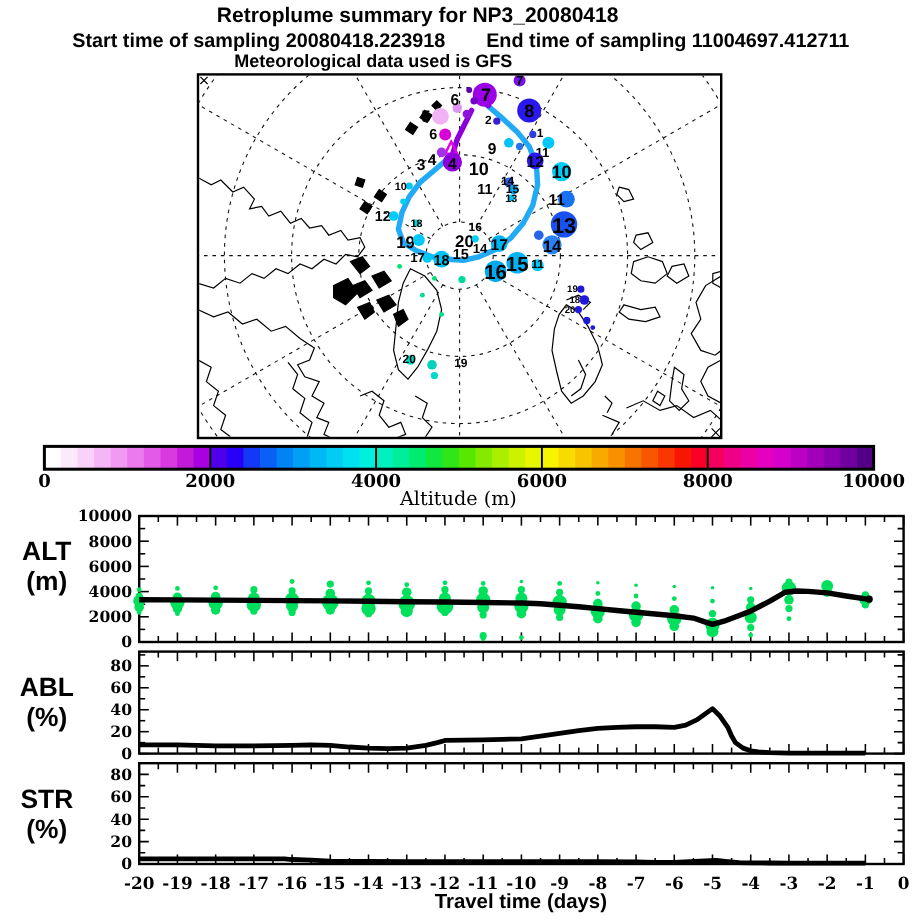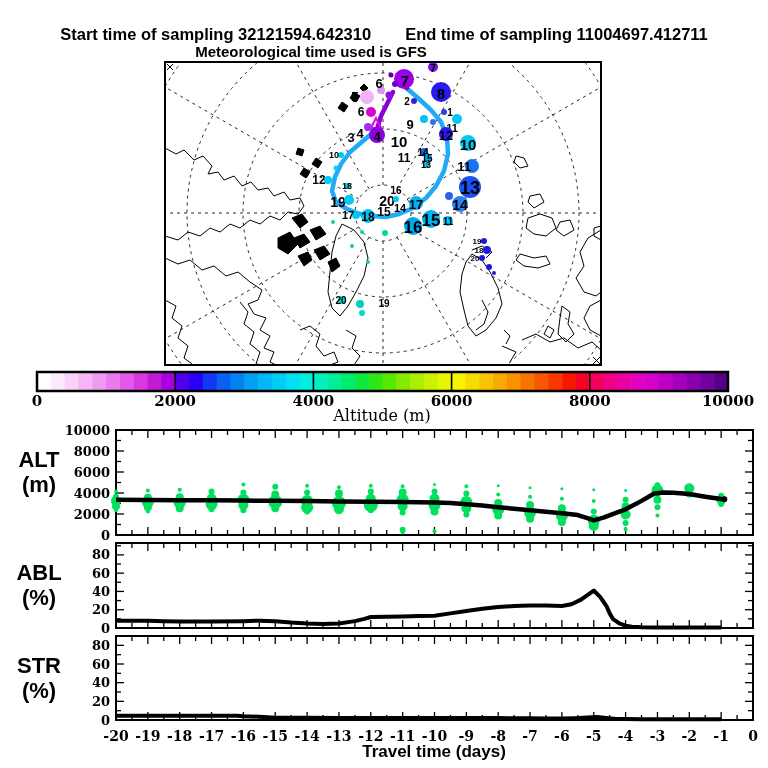--- a/index.html
+++ b/index.html
@@ -17,22 +17,23 @@
   .serifbold{font-family:"DejaVu Serif",serif;font-weight:bold;}
   .axtitle{font-family:"DejaVu Serif",serif;font-size:16px;}
   .paneltitle{font-family:"Liberation Sans",sans-serif;font-weight:bold;font-size:22px;}
   .xtitle{font-family:"Liberation Sans",sans-serif;font-weight:bold;font-size:17px;}
 </style>
 </head>
 <body>
 
 <div id="stage">
 
-  <div class="t2"><span>Start time of sampling 32121594.642310</span><span class="gap"></span><span>End time of sampling 11004697.412711</span></div>
-  <div class="t3">Meteorological time used is GFS</div>
+  <div class="t1">Retroplume summary for NP3_20080418</div>
+  <div class="t2"><span>Start time of sampling 20080418.223918</span><span class="gap"></span><span>End time of sampling 11004697.412711</span></div>
+  <div class="t3">Meteorological data used is GFS</div>
 
   <svg id="gfx" width="768" height="768" viewBox="0 0 768 768">
     <defs>
       <clipPath id="mapclip">
           <rect x="166" y="63" width="434" height="301"></rect>
         </clipPath>
     </defs>
 
     <g id="map-group">
       <g id="graticule" clip-path="url(#mapclip)">

